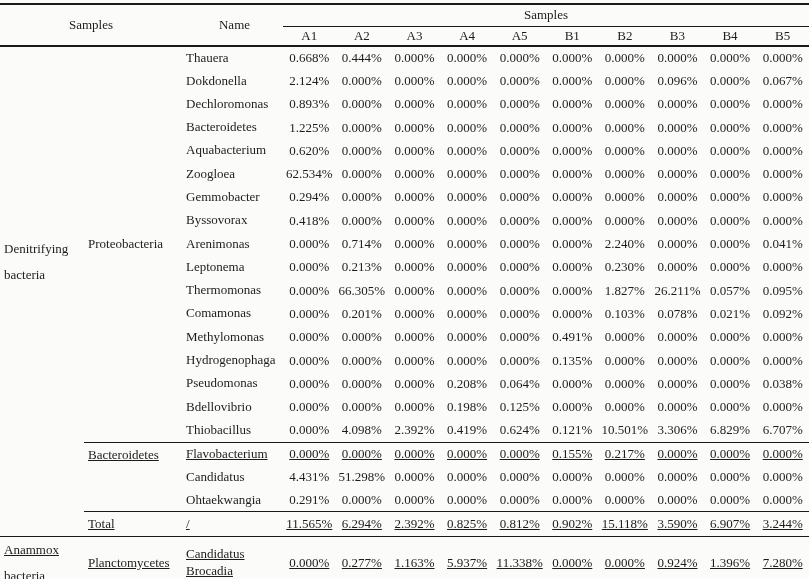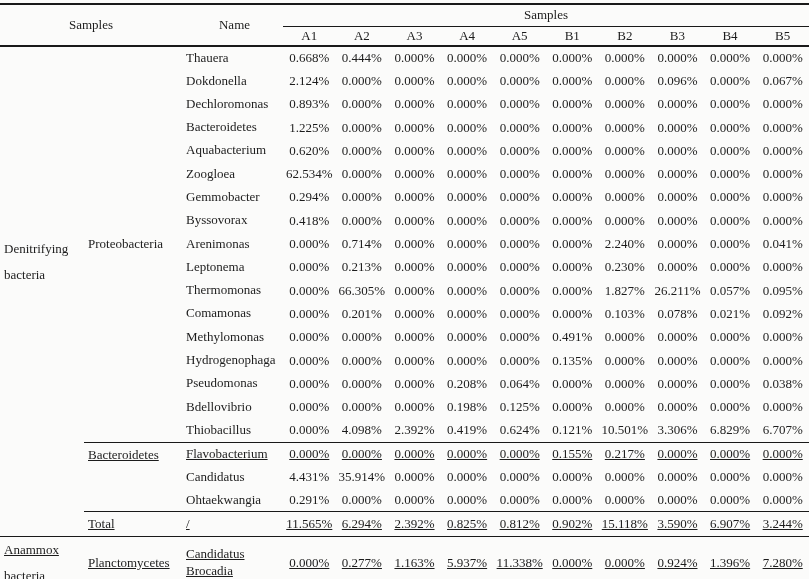--- a/index.html
+++ b/index.html
@@ -311,21 +311,21 @@
           <td class="value-cell rule">0.000%</td>
           <td class="value-cell rule">0.155%</td>
           <td class="value-cell rule">0.217%</td>
           <td class="value-cell rule">0.000%</td>
           <td class="value-cell rule">0.000%</td>
           <td class="value-cell rule">0.000%</td>
         </tr>
         <tr class="body-row">
           <td class="name-cell">Candidatus</td>
           <td class="value-cell">4.431%</td>
-          <td class="value-cell">35.914%</td>
+          <td class="value-cell">51.298%</td>
           <td class="value-cell">0.000%</td>
           <td class="value-cell">0.000%</td>
           <td class="value-cell">0.000%</td>
           <td class="value-cell">0.000%</td>
           <td class="value-cell">0.000%</td>
           <td class="value-cell">0.000%</td>
           <td class="value-cell">0.000%</td>
           <td class="value-cell">0.000%</td>
         </tr>
         <tr class="body-row">

